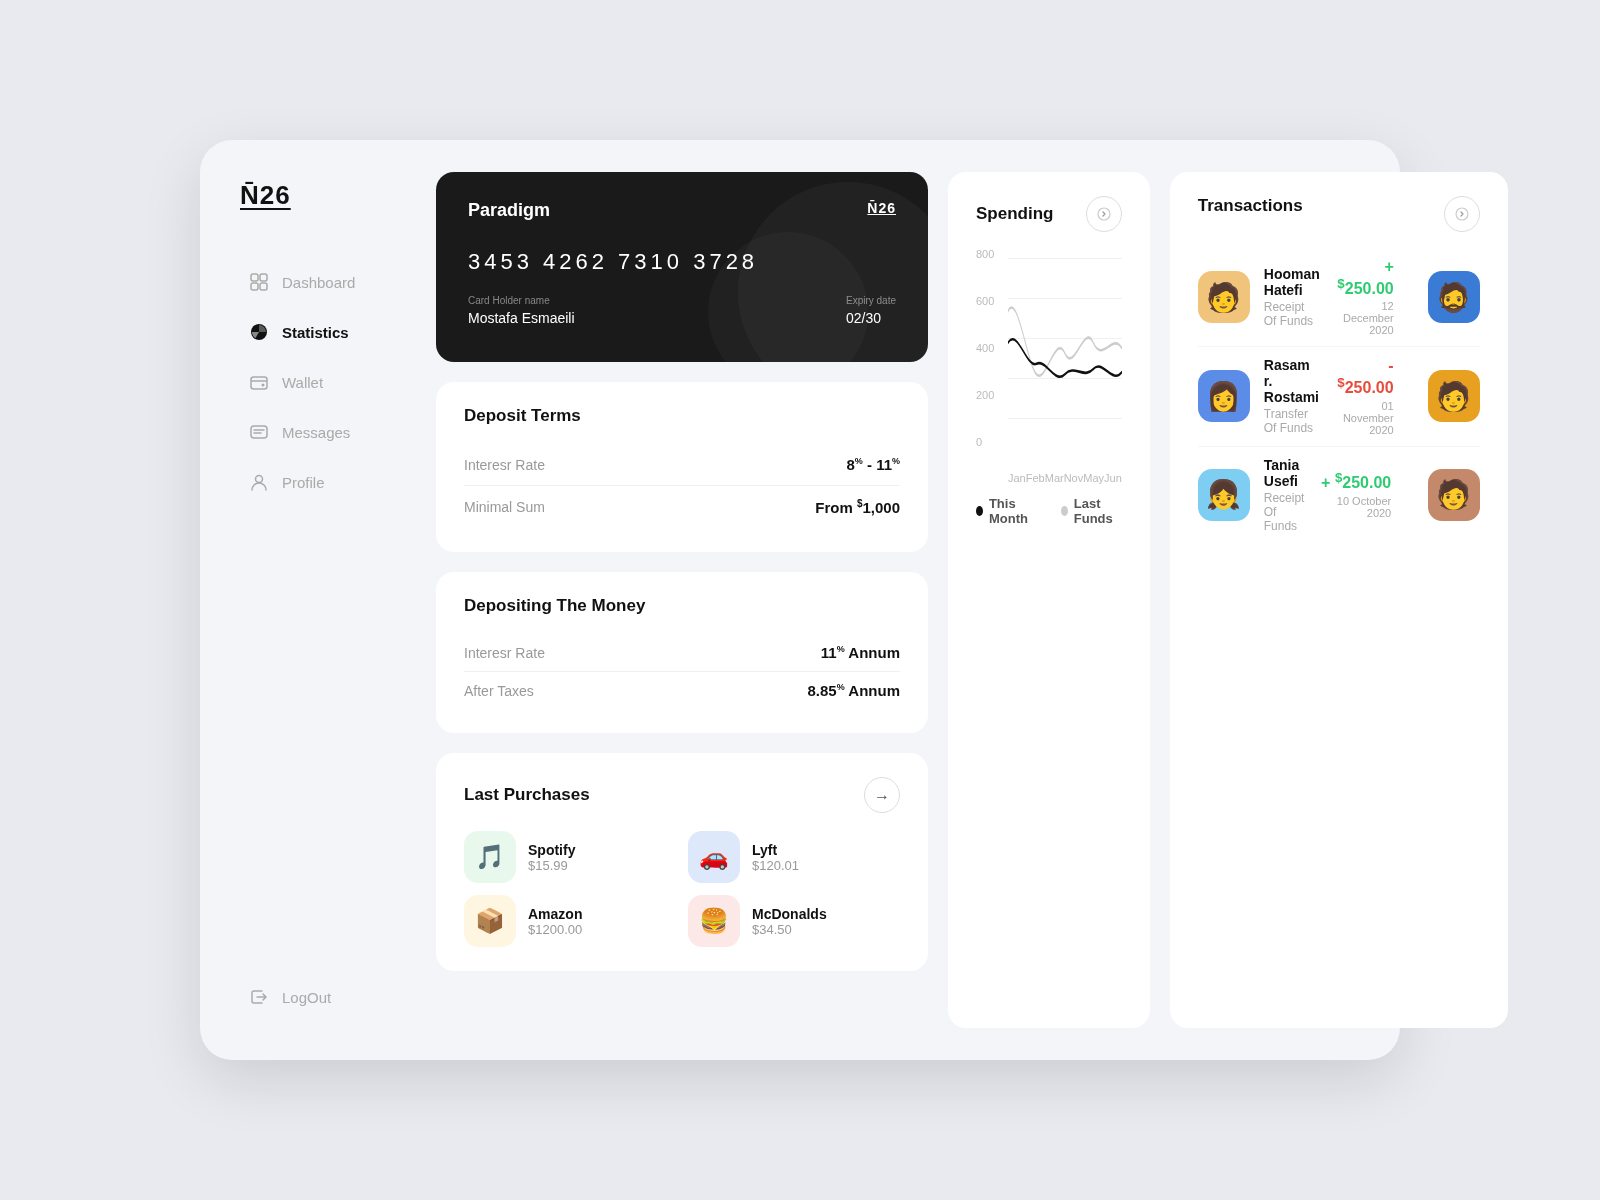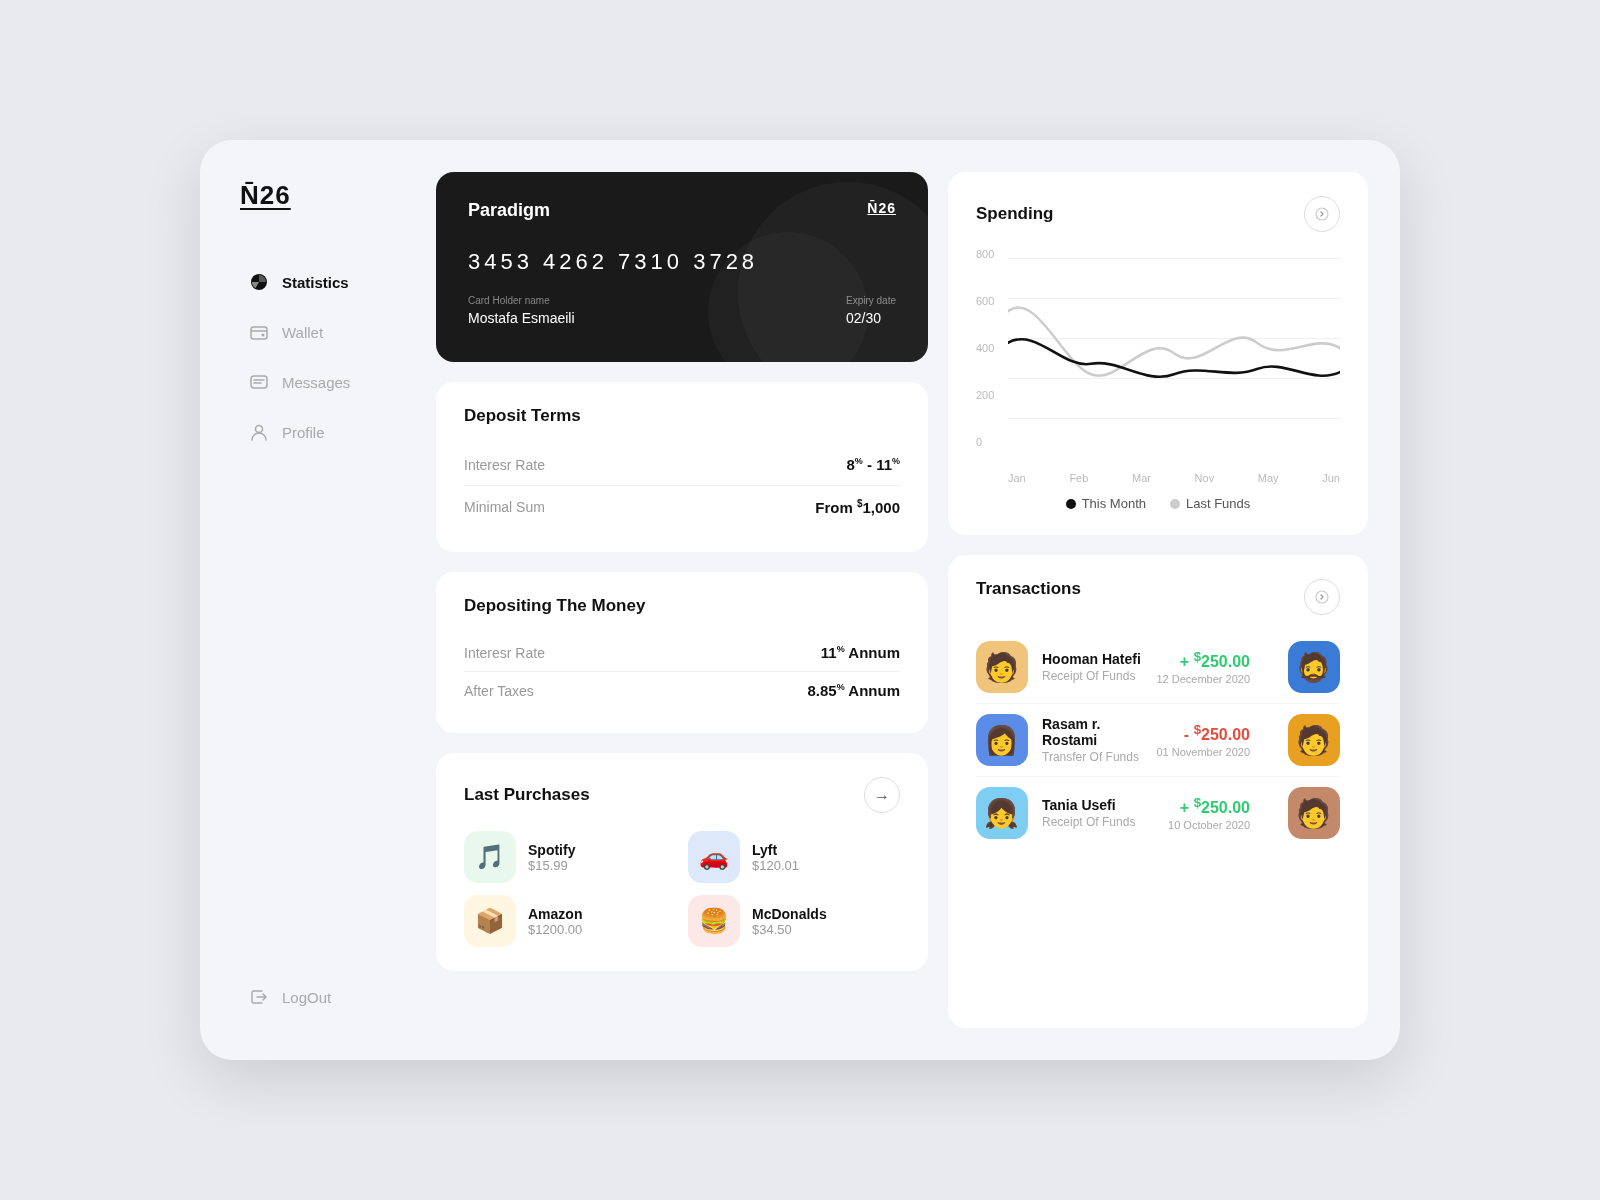--- a/index.html
+++ b/index.html
@@ -88,21 +88,21 @@
     .left-col {
       flex: 1;
       display: flex;
       flex-direction: column;
       gap: 20px;
     }
     .right-col {
       width: 420px;
       flex-shrink: 0;
       display: flex;
-      flex-direction: column;
+      flex-direction: row;
       gap: 20px;
     }
 
     
     .credit-card {
       background: #1a1a1a;
       border-radius: 18px;
       padding: 28px 32px;
       color: #fff;
       position: relative;
@@ -266,21 +266,21 @@
       padding-left: 32px;
       margin-top: 4px;
     }
     .chart-x-label { font-size: 11px; color: #bbb; }
     .chart-legend {
       display: flex;
       justify-content: center;
       gap: 24px;
       margin-top: 12px;
     }
-    .legend-item { display: flex; align-items: center; gap: 6px; font-size: 13px; color: #555; }
+    .legend-item { display: flex; align-items: center; gap: 6px; font-size: 13px; color: #555; font-weight: bold; }
     .legend-dot {
       width: 10px; height: 10px; border-radius: 50%;
     }
 
     
     .transactions-panel {
       background: #fff;
       border-radius: 18px;
       padding: 24px 28px;
       flex: 1;
@@ -321,20 +321,31 @@
   </style>
 </head>
 <body>
 
 <div class="outer-card">
 
   <div class="sidebar">
     <div class="logo">N̄26</div>
     <div class="nav-items">
 
+      <div class="nav-item">
+        <div class="nav-icon">
+          <svg width="20" height="20" viewBox="0 0 20 20" fill="none">
+            <rect x="2" y="2" width="7" height="7" rx="2" stroke="#aaa" stroke-width="1.5"></rect>
+            <rect x="11" y="2" width="7" height="7" rx="2" stroke="#aaa" stroke-width="1.5"></rect>
+            <rect x="2" y="11" width="7" height="7" rx="2" stroke="#aaa" stroke-width="1.5"></rect>
+            <rect x="11" y="11" width="7" height="7" rx="2" stroke="#aaa" stroke-width="1.5"></rect>
+          </svg>
+        </div>
+        <span>Dashboard</span>
+      </div>
 
       <div class="nav-item active">
         <div class="nav-icon">
           <svg width="20" height="20" viewBox="0 0 20 20" fill="none">
             <circle cx="10" cy="10" r="8" fill="#111"></circle>
             <path d="M10 10 L10 3 A7 7 0 0 1 17 10 Z" fill="#fff" opacity="0.3"></path>
             <path d="M10 10 L3 10 A7 7 0 0 0 6.5 16 Z" fill="#fff" opacity="0.5"></path>
           </svg>
         </div>
         <span>Statistics</span>

